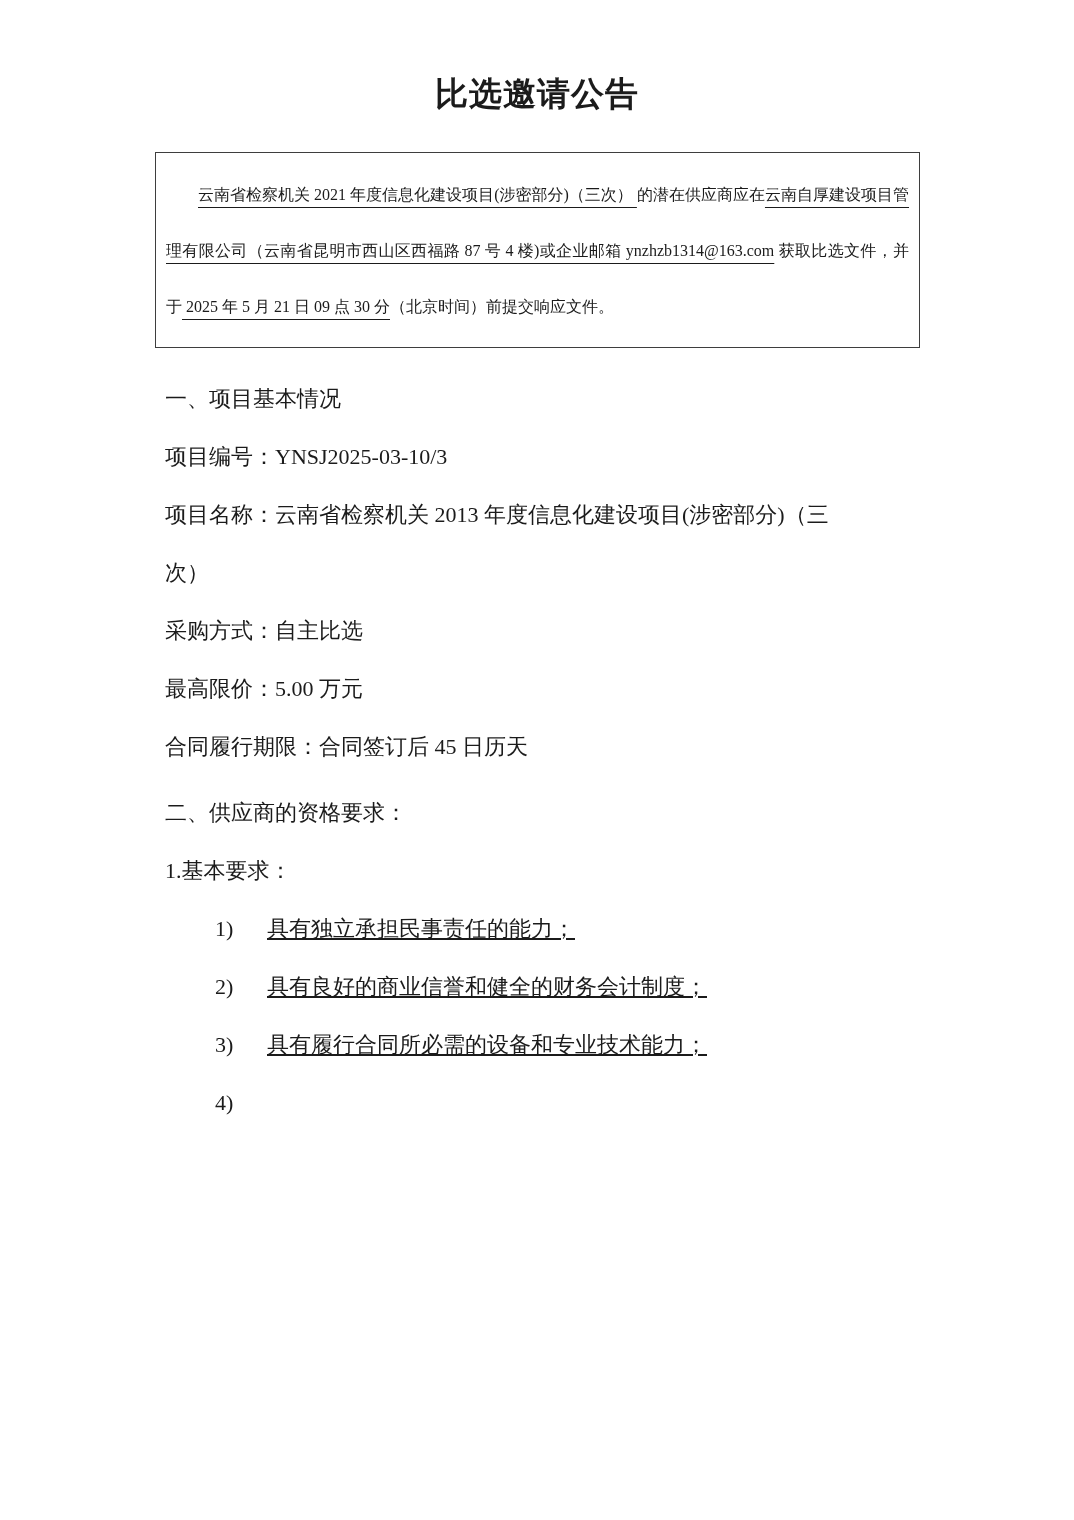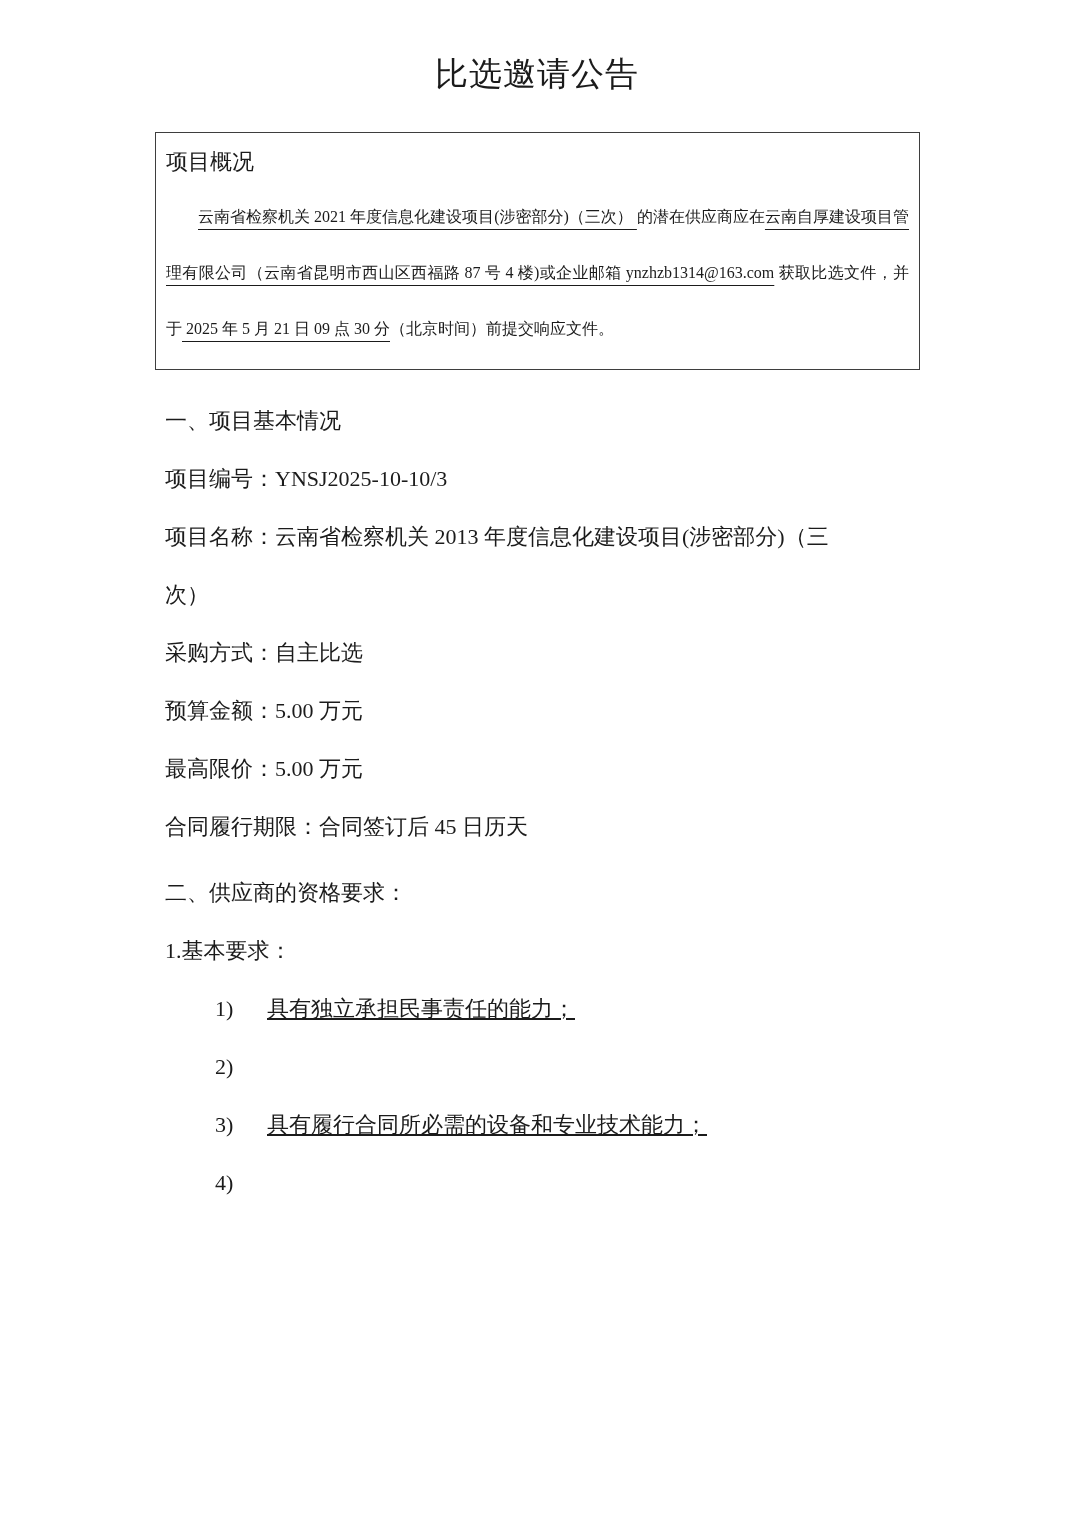--- a/index.html
+++ b/index.html
@@ -12,24 +12,24 @@
     width: 1074px;
     height: 1520px;
     margin: 0 auto;
     background: #ffffff;
     color: #1b1b1b;
     font-family: "Liberation Serif", "DejaVu Serif", serif;
     overflow: hidden;
   }
   .doc-title {
     margin: 0;
-    padding-top: 52px;
+    padding-top: 72px;
     text-align: center;
     font-size: 33px;
-    font-weight: normal;
+    font-weight: bold;
     letter-spacing: 1px;
     line-height: 44px;
   }
   .overview-box {
     box-sizing: border-box;
     margin: 36px 154px 0 155px;
     border: 1.5px solid #3e3e3e;
     padding: 8px 10px 12px 10px;
   }
   .box-heading {
@@ -73,44 +73,43 @@
   .req-text { flex: 1; text-decoration: underline; }
 </style>
 </head>
 <body>
 
 <div class="page">
 
   <h1 class="doc-title">比选邀请公告</h1>
 
   <div class="overview-box">
-    <p class="box-heading">项目概况</p>
     <p class="box-para"><span class="u">云南省检察机关 2021 年度信息化建设项目(涉密部分)（三次） </span><span>的潜在供应商应在</span><span class="u">云南自厚建设项目管理有限公司（云南省昆明市西山区西福路 87 号 4 楼)或企业邮箱 ynzhzb1314@163.com</span><span> 获取比选文件，并于</span><span class="u"> 2025 年 5 月 21 日 09 点 30 分</span><span>（北京时间）前提交响应文件。</span></p>
   </div>
 
   <div class="content">
 
     <p class="sec1-heading">一、项目基本情况</p>
 
-    <p>项目编号：YNSJ2025-10-10/3</p>
+    <p>项目编号：YNSJ2025-03-10/3</p>
     <p class="field-project-name">项目名称：云南省检察机关 2013 年度信息化建设项目(涉密部分)（三次）</p>
     <p>采购方式：自主比选</p>
-    <p>预算金额：5.00 万元</p>
     <p>最高限价：5.00 万元</p>
     <p>合同履行期限：合同签订后 45 日历天</p>
 
     <p class="sec2-heading">二、供应商的资格要求：</p>
     <p>1.基本要求：</p>
 
     <div class="req-item">
       <span class="req-num">1)</span>
       <span class="req-text">具有独立承担民事责任的能力；</span>
     </div>
     <div class="req-item">
       <span class="req-num">2)</span>
+      <span class="req-text">具有良好的商业信誉和健全的财务会计制度；</span>
     </div>
     <div class="req-item">
       <span class="req-num">3)</span>
       <span class="req-text">具有履行合同所必需的设备和专业技术能力；</span>
     </div>
     <div class="req-item">
       <span class="req-num">4)</span>
     </div>
 
   </div>

